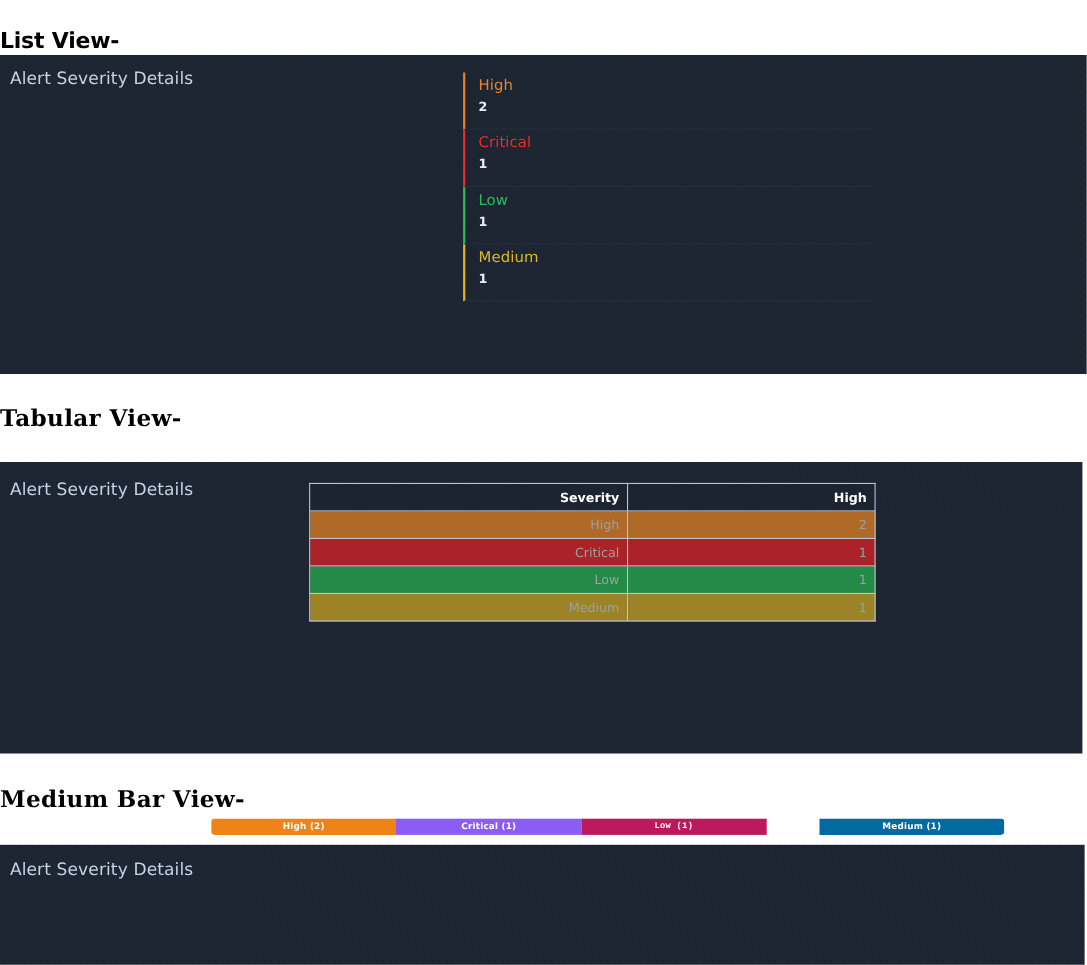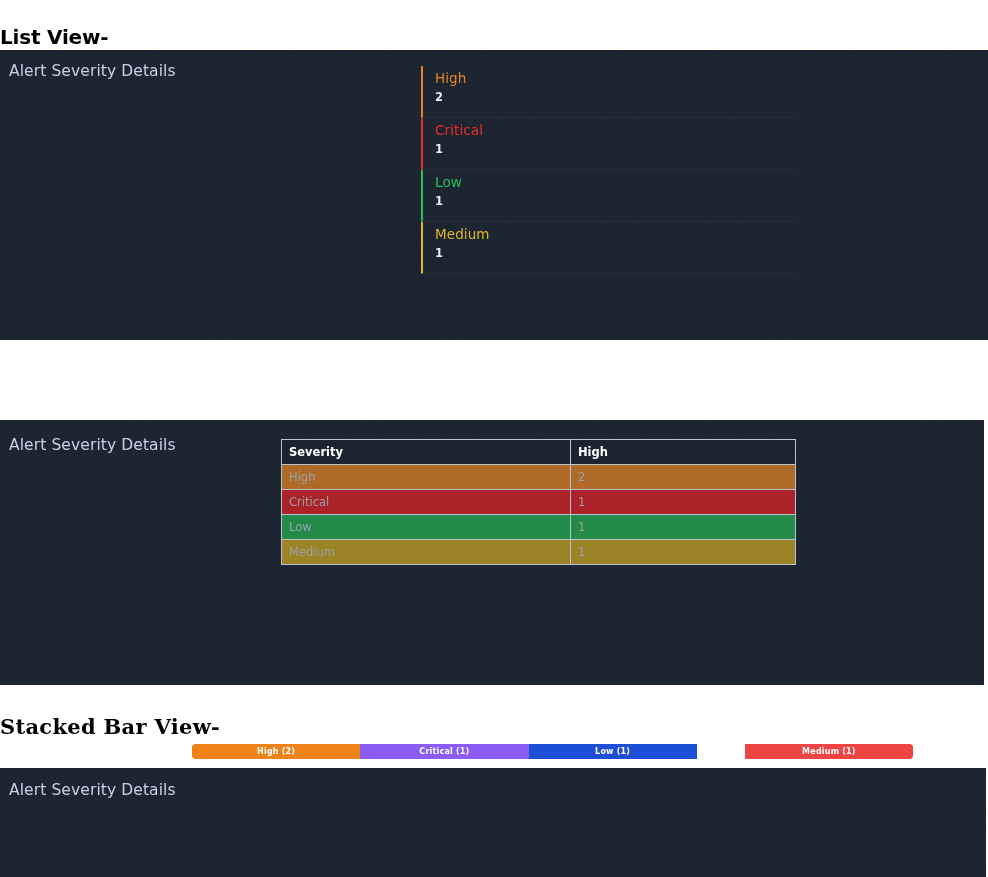--- a/index.html
+++ b/index.html
@@ -90,21 +90,21 @@
     left: 281px;
     top: 439px;
     width: 514px;
     border-collapse: collapse;
     table-layout: fixed;
     font-family: "DejaVu Sans", sans-serif;
   }
   .sev-table th, .sev-table td {
     border: 1px solid #b9c3d2;
     padding: 4px 7px;
-    text-align: left;
+    text-align: right;
     font-size: 11.5px;
     line-height: 16px;
     height: 25px;
   }
   .sev-table th {
     background: #1b2430;
     color: #ffffff;
     font-weight: bold;
   }
   .sev-table td {
@@ -164,20 +164,21 @@
     <div class="list-item" style="border-left-color:#2bbd5e;">
       <span class="list-label" style="color:#2bbd5e;">Low</span>
       <span class="list-count">1</span>
     </div>
     <div class="list-item" style="border-left-color:#e0b727;">
       <span class="list-label" style="color:#e0b727;">Medium</span>
       <span class="list-count">1</span>
     </div>
   </div>
 
+  <h1 class="section-title title-serif" style="top:367px;">Tabular View-</h1>
 
   <div class="panel" style="left:0px; top:400px; width:984px; height:265px;">
     <div class="panel-title" style="top:16px;">Alert Severity Details</div>
   </div>
 
   <table class="sev-table">
     <colgroup>
         <col class="c-sev">
         <col class="c-cnt">
       </colgroup>
@@ -200,26 +201,26 @@
         <td>Low</td>
         <td>1</td>
       </tr>
       <tr style="background:#9c8326;">
         <td>Medium</td>
         <td>1</td>
       </tr>
     </tbody>
   </table>
 
-  <h1 class="section-title title-serif" style="top:714px;">Stacked Bar View-</h1>
+  <h1 class="section-title title-serif" style="top:714px;">Medium Bar View-</h1>
 
   <div class="panel" style="left:0px; top:748px; width:986px; height:129px;">
     <div class="panel-title" style="top:13px;">Alert Severity Details</div>
   </div>
 
   <div class="stack-wrap">
     <div class="stack-seg" style="background:#ef8318;">High (2)</div>
     <div class="stack-seg" style="background:#8b5cf6;">Critical (1)</div>
-    <div class="stack-seg" style="background:#1d4ed8;">Low (1)</div>
-    <div class="stack-seg" style="background:#ef4444;margin-left:48px;">Medium (1)</div>
+    <div class="stack-seg" style="background:#be185d;font-family:Liberation Mono, monospace;">Low (1)</div>
+    <div class="stack-seg" style="background:#0369a1;margin-left:48px;">Medium (1)</div>
   </div>
 
 </div>
 
 </body></html>

